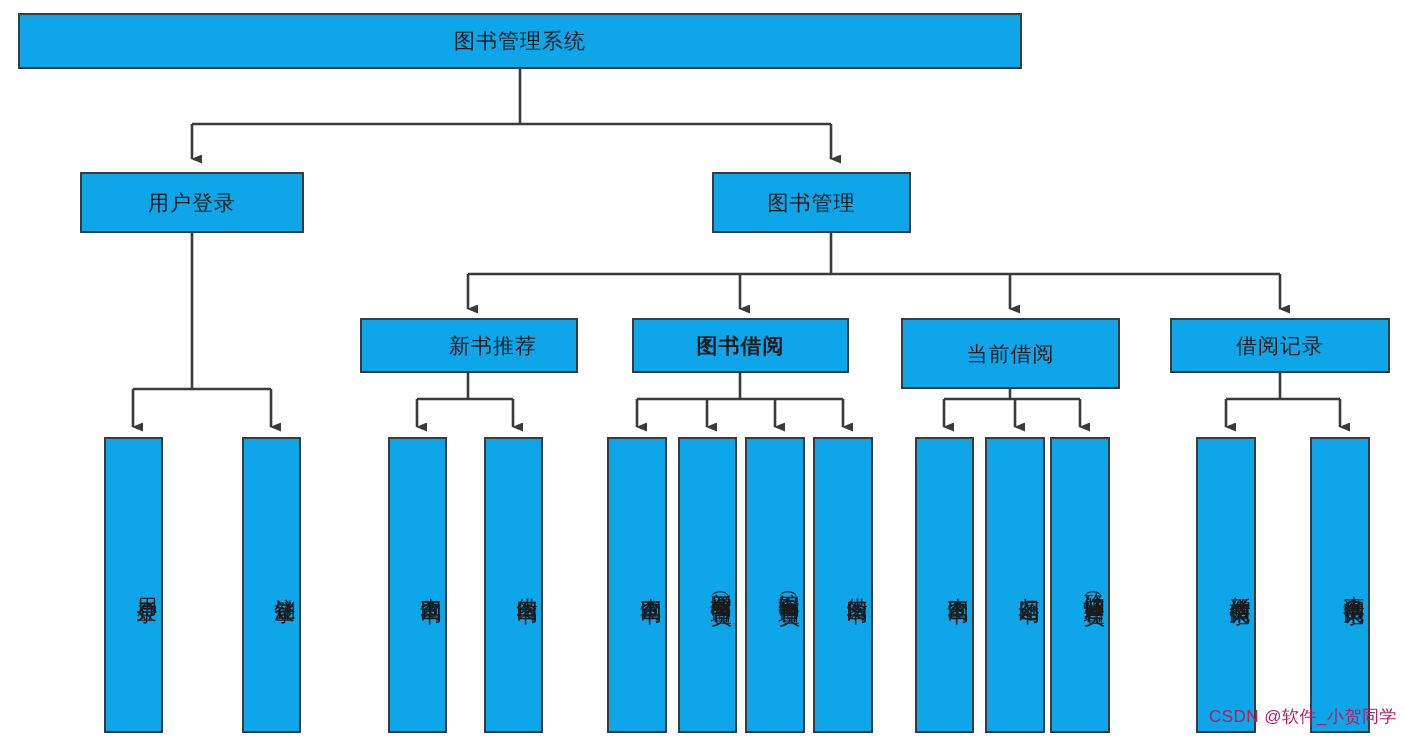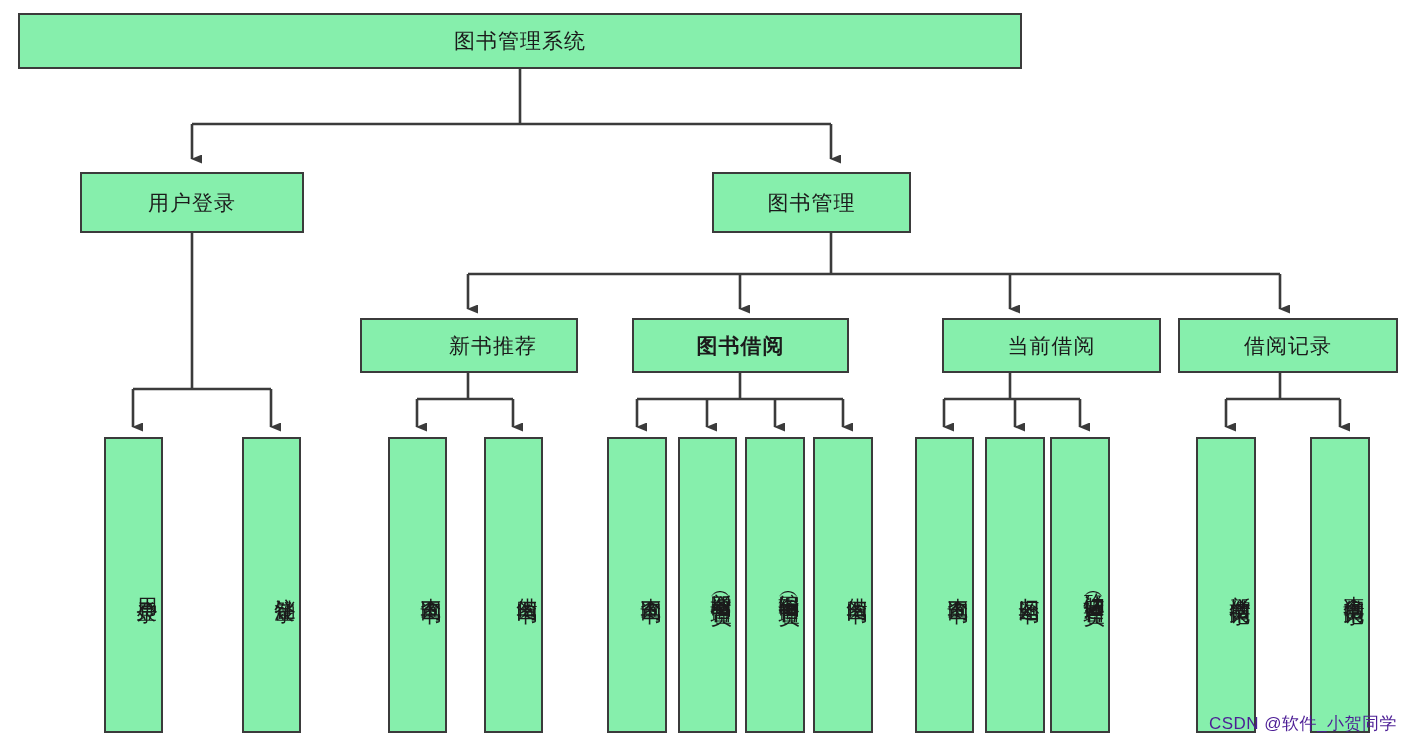--- a/index.html
+++ b/index.html
@@ -21,21 +21,21 @@
     position: absolute;
     left: 0;
     top: 0;
     width: 1405px;
     height: 747px;
     pointer-events: none;
   }
   .node {
     position: absolute;
     box-sizing: border-box;
-    background: #86efac;
+    background: #0ea5e9;
     border: 2px solid #3b3b3b;
     display: flex;
     align-items: center;
     justify-content: center;
     color: #1b1b1b;
   }
   .node.horiz {
     font-size: 21px;
     letter-spacing: 1px;
     line-height: 1.2;
@@ -55,23 +55,23 @@
   }
   .node.vert .vtext {
     display: block;
     writing-mode: vertical-rl;
     text-orientation: upright;
     white-space: nowrap;
   }
   #watermark {
     position: absolute;
     right: 8px;
-    bottom: 12px;
+    bottom: 19px;
     font-size: 17px;
-    color: #4c1d95;
+    color: #be185d;
     letter-spacing: 0.5px;
     user-select: none;
   }
 </style>
 </head>
 <body>
 
 <div id="canvas">
 
   <svg class="edges" viewBox="0 0 1405 747">
@@ -134,24 +134,24 @@
   <div class="node horiz" style="left:712px; top:172px; width:199px; height:61px;">
     <span>图书管理</span>
   </div>
 
   <div class="node horiz" style="left:360px; top:318px; width:218px; height:55px;padding-left:48px;">
     <span>新书推荐</span>
   </div>
   <div class="node horiz" style="left:632px; top:318px; width:217px; height:55px;font-weight:bold;">
     <span>图书借阅</span>
   </div>
-  <div class="node horiz" style="left:901px; top:318px; width:219px; height:55px;margin-left:41px;">
+  <div class="node horiz" style="left:901px; top:318px; width:219px; height:71px;">
     <span>当前借阅</span>
   </div>
-  <div class="node horiz" style="left:1170px; top:318px; width:220px; height:55px;margin-left:8px;">
+  <div class="node horiz" style="left:1170px; top:318px; width:220px; height:55px;">
     <span>借阅记录</span>
   </div>
 
   <div class="node vert" style="left:104px; top:437px; width:59px; height:296px;">
     <span class="vtext">用户登录</span>
   </div>
   <div class="node vert" style="left:242px; top:437px; width:59px; height:296px;">
     <span class="vtext">注销登录</span>
   </div>
 

